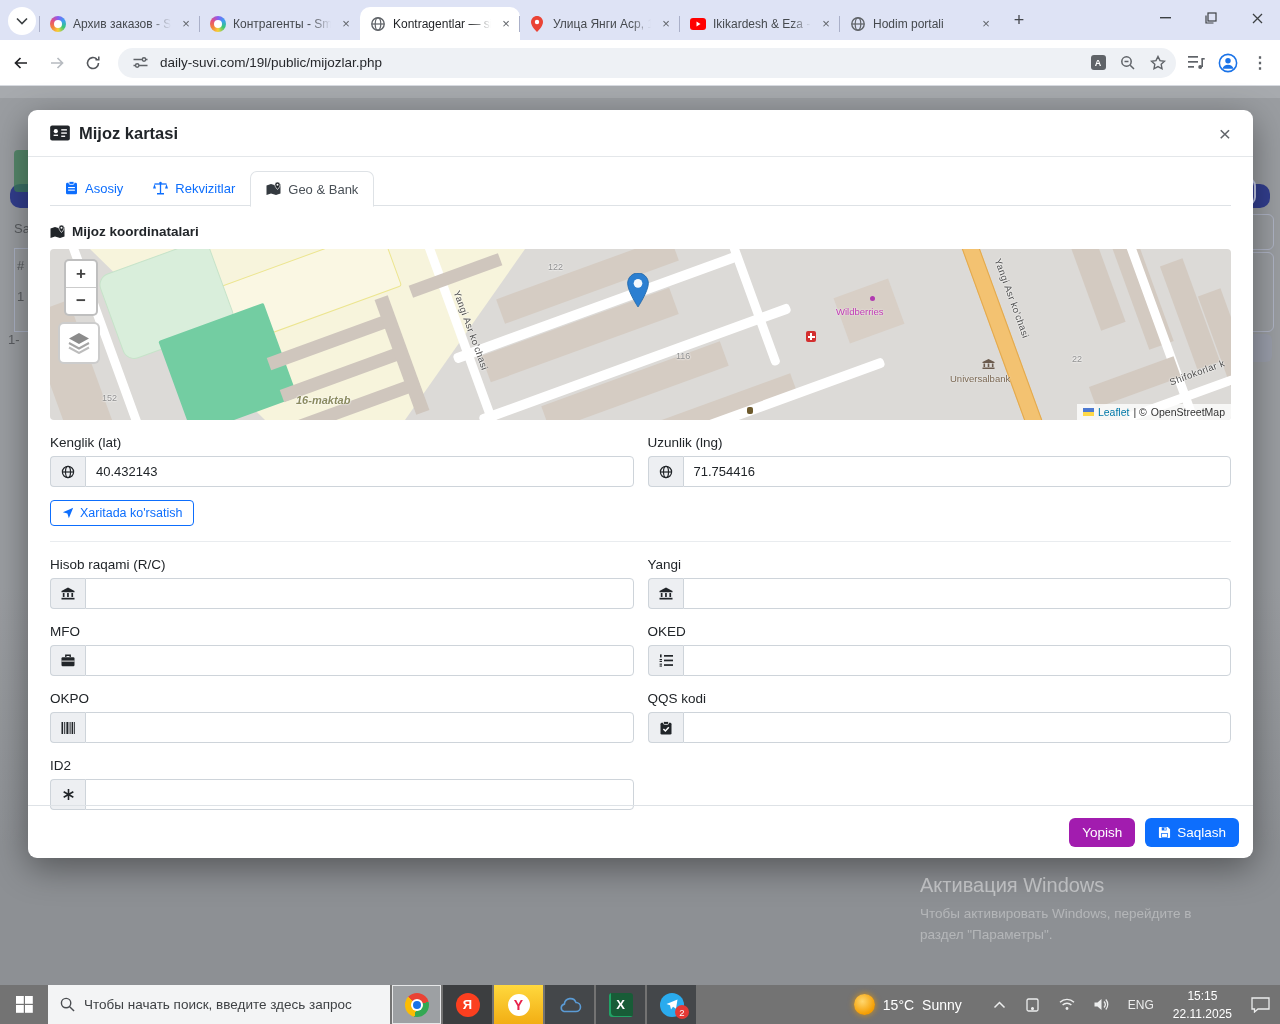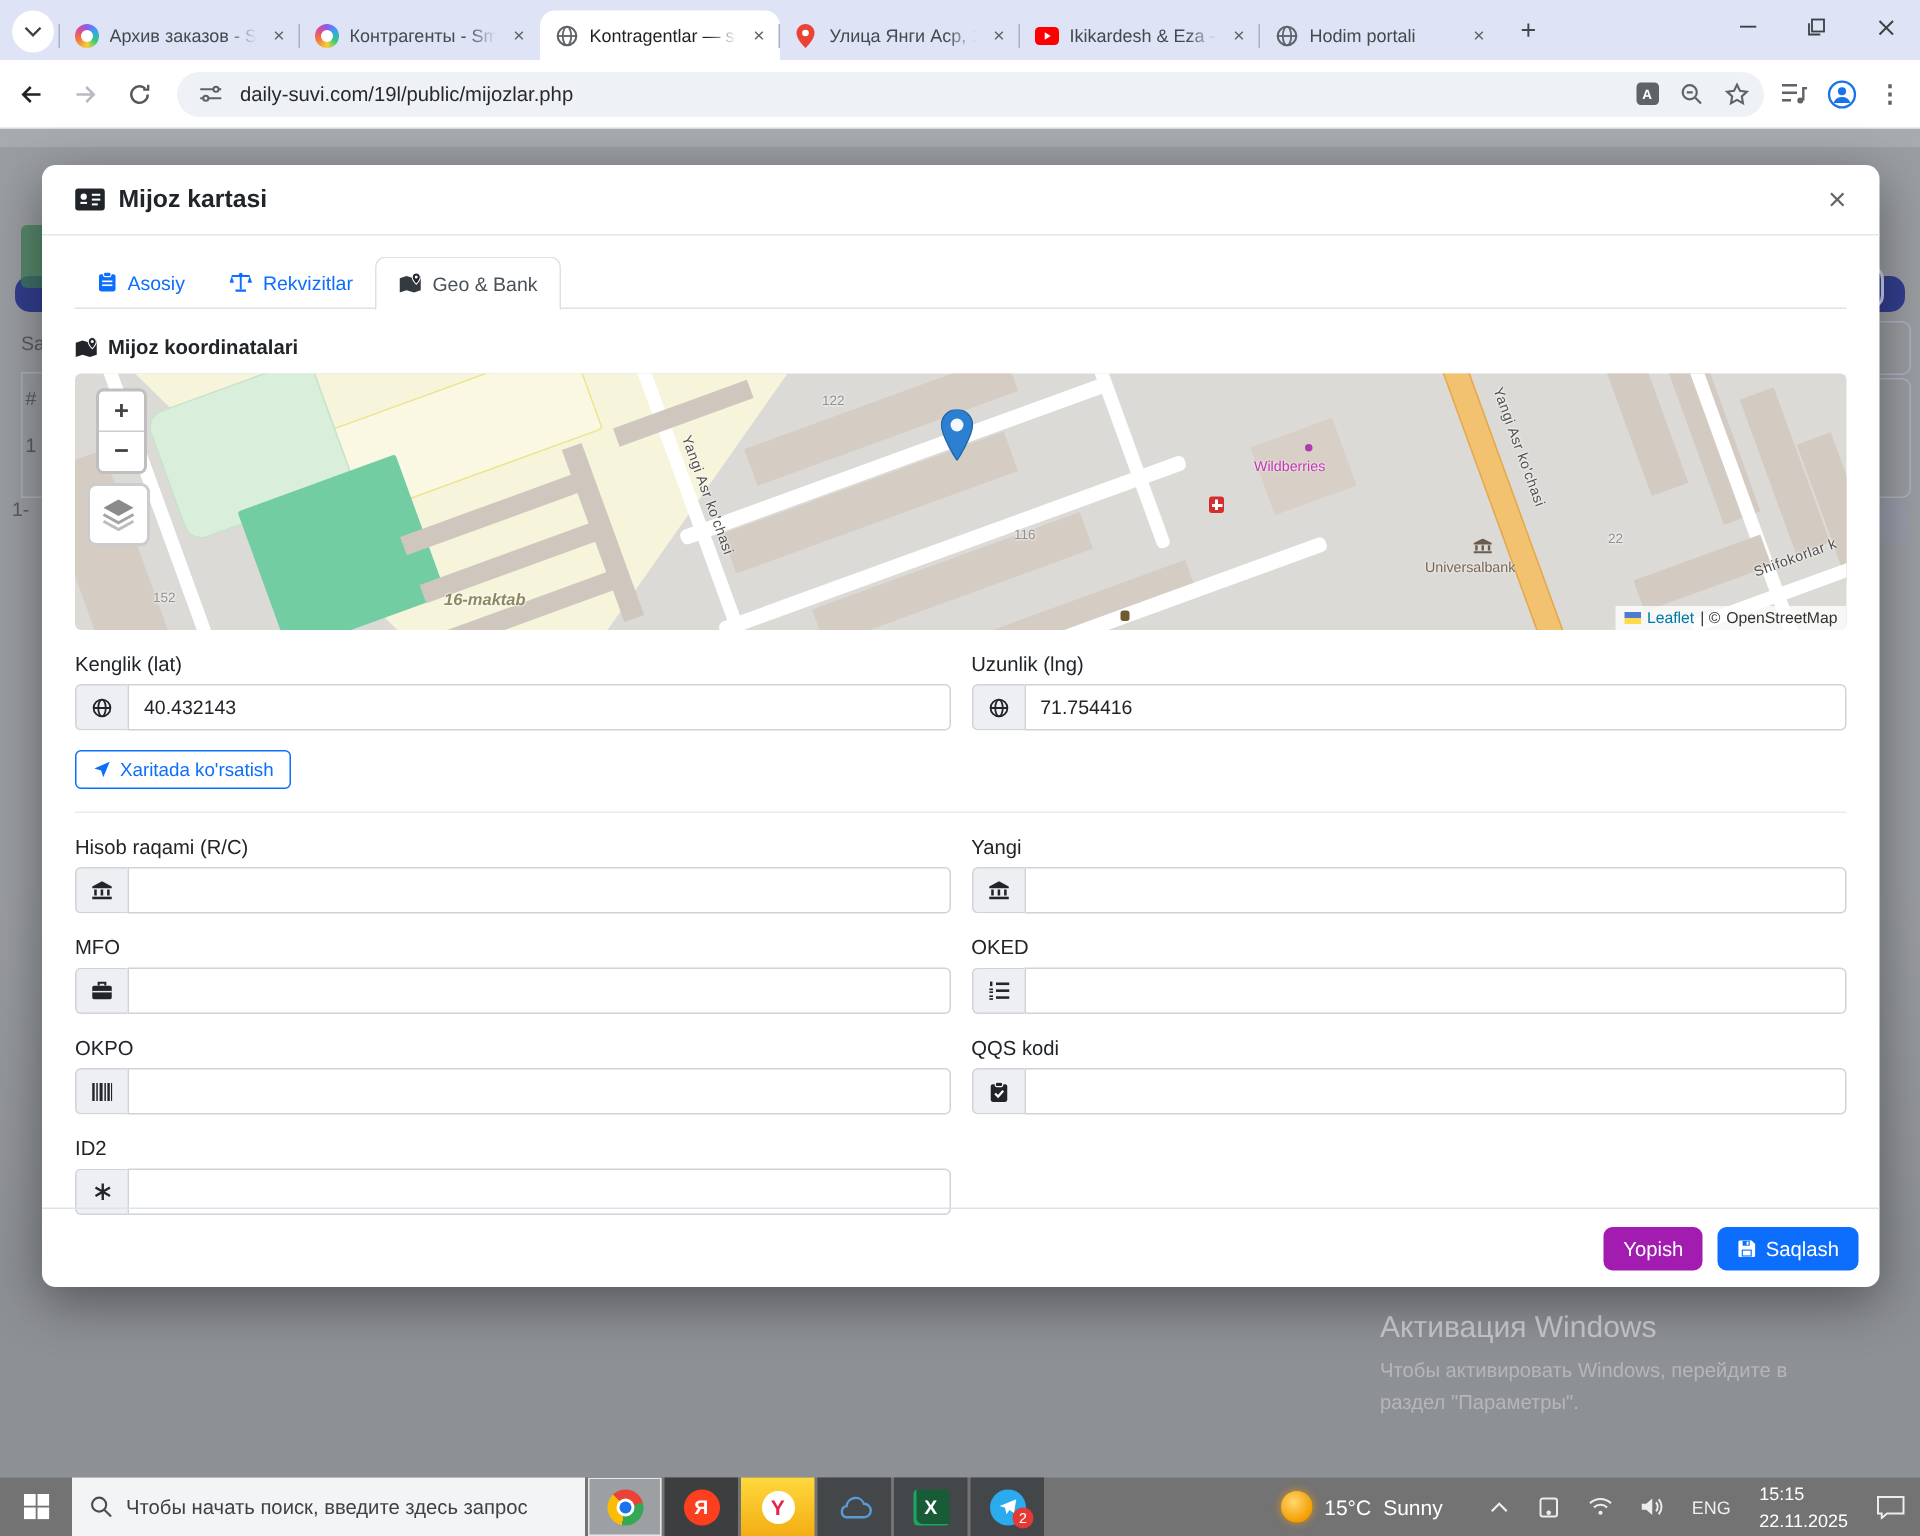--- a/index.html
+++ b/index.html
@@ -98,21 +98,21 @@
   .chrome-ico::before{content:"";position:absolute;inset:6px;background:#fff;border-radius:50%}
   .chrome-ico::after{content:"";position:absolute;inset:8px;background:#1a73e8;border-radius:50%}
   .yab-ico{width:24px;height:24px;border-radius:50%;background:#fb3f1f;color:#fff;font-weight:bold;font-size:13px;display:flex;align-items:center;justify-content:center}
   .ya-ico{width:22px;height:22px;border-radius:50%;background:#fff;color:#e8224b;font-weight:bold;font-size:14px;display:flex;align-items:center;justify-content:center}
   .xl-ico{width:24px;height:24px;background:#185c37;border-radius:3px;color:#fff;font-weight:bold;font-size:13px;display:flex;align-items:center;justify-content:center;box-shadow:3px -2px 0 -1px #21a366 inset}
   .tg-ico{width:24px;height:24px;border-radius:50%;background:#2aabee;display:flex;align-items:center;justify-content:center}
   .badge2{position:absolute;right:7px;bottom:5px;width:14px;height:14px;border-radius:50%;background:#e53935;color:#fff;font-size:9.5px;display:flex;align-items:center;justify-content:center}
   #tray{margin-left:auto;display:flex;align-items:center;gap:19px;color:#eceded;padding-right:10px}
   #weather{display:flex;align-items:center;gap:8px;font-size:14px;color:#fff;margin-right:12px}
   .sun{width:21px;height:21px;border-radius:50%;background:radial-gradient(circle at 40% 35%,#ffd76e,#f59d00 70%);box-shadow:0 0 6px rgba(245,157,0,.8)}
-  #clock{font-size:12px;color:#fff;text-align:left;line-height:1.5}
+  #clock{font-size:12px;color:#fff;text-align:center;line-height:1.5}
 </style>
 </head>
 <body>
 
 <div id="tabstrip">
   <div class="tab-search">
     <svg width="12" height="8" viewBox="0 0 12 8">
         <path d="M1 1.5l5 5 5-5" stroke="#3c4043" stroke-width="1.6" fill="none"></path>
       </svg>
   </div>

